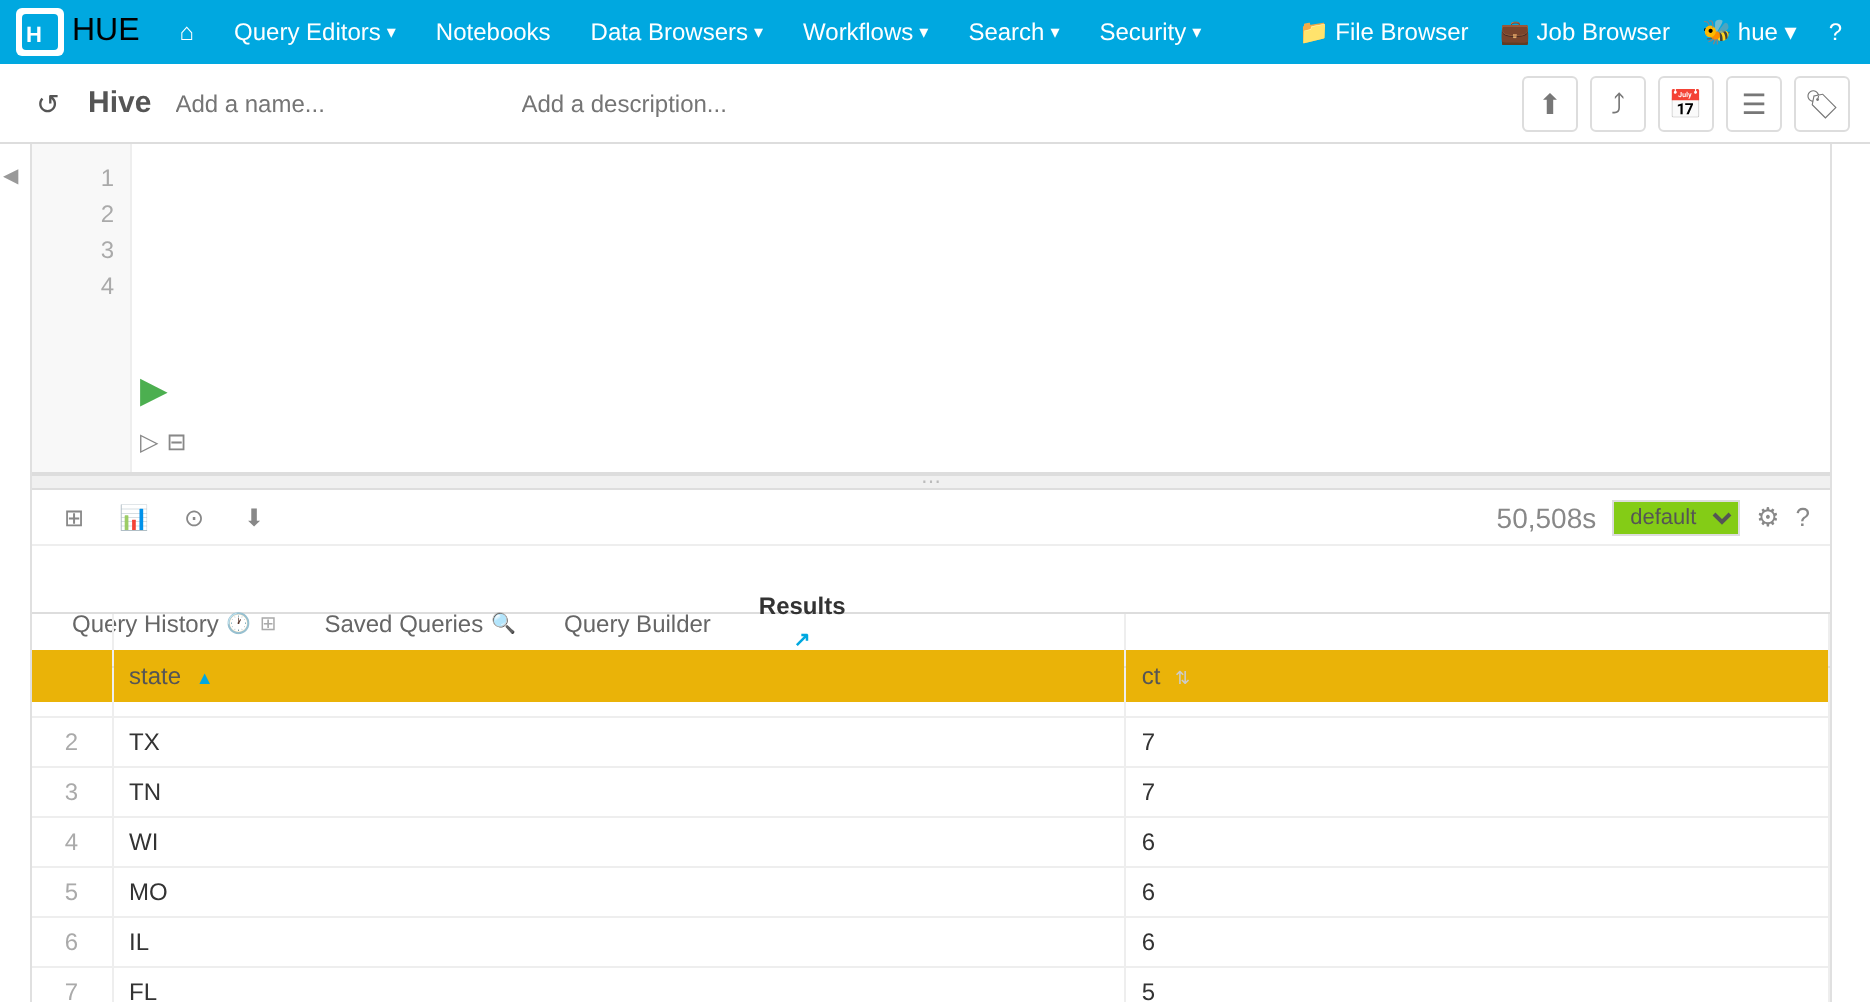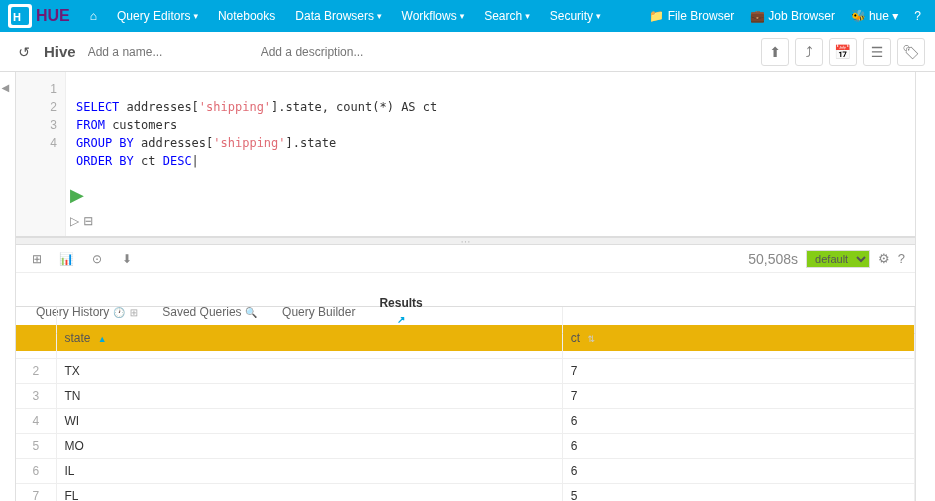--- a/index.html
+++ b/index.html
@@ -317,21 +317,21 @@
 <body>
 
 <nav class="top-nav">
   <div class="nav-logo">
     <div class="nav-logo-icon">
       <svg viewBox="0 0 18 18" fill="none">
         <rect width="18" height="18" rx="2" fill="#00A8E0"></rect>
         <text x="2" y="14" fill="white" font-size="11" font-weight="bold">H</text>
       </svg>
     </div>
-    <span style="font-size:16px;color:#701a75;font-weight:bold;">HUE</span>
+    <span style="font-size:16px;color:#000000;font-weight:normal;">HUE</span>
   </div>
   <div class="nav-item">
     <span>⌂</span>
   </div>
   <div class="nav-item">
     <span>Query Editors</span>
     <span class="arrow">▾</span>
   </div>
   <div class="nav-item">
     <span>Notebooks</span>
@@ -406,25 +406,20 @@
   <div class="content">
 
     <div class="editor-area">
       <div class="editor-gutter">
         <div class="line-num">1</div>
         <div class="line-num">2</div>
         <div class="line-num">3</div>
         <div class="line-num">4</div>
       </div>
       <div style="flex:1; position:relative;">
-        <div class="editor-content">
-<span class="kw">SELECT</span> addresses[<span class="str">'shipping'</span>].state, count(*) AS ct
-<span class="kw">FROM</span> customers
-<span class="kw">GROUP BY</span> addresses[<span class="str">'shipping'</span>].state
-<span class="kw">ORDER BY</span> ct <span class="kw">DESC</span>|</div>
         <div style="position:absolute; left:4px; bottom:30px;">
           <span style="color:#4CAF50; font-size:18px; cursor:pointer;">▶</span>
         </div>
         <div style="position:absolute; left:4px; bottom:8px; display:flex; gap:4px;">
           <span style="color:#888; font-size:12px; cursor:pointer;">▷</span>
           <span style="color:#888; font-size:12px; cursor:pointer;">⊟</span>
         </div>
       </div>
     </div>
 

